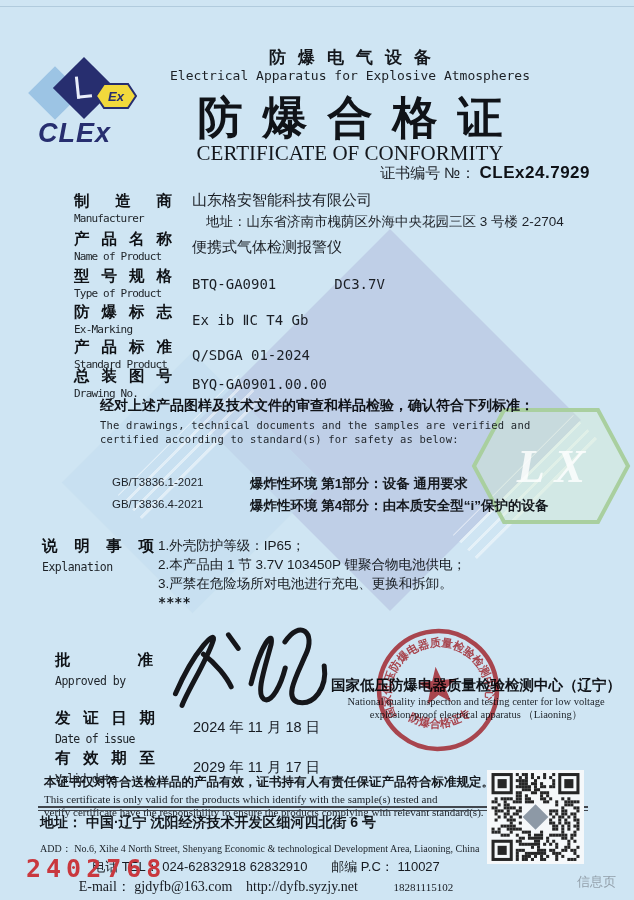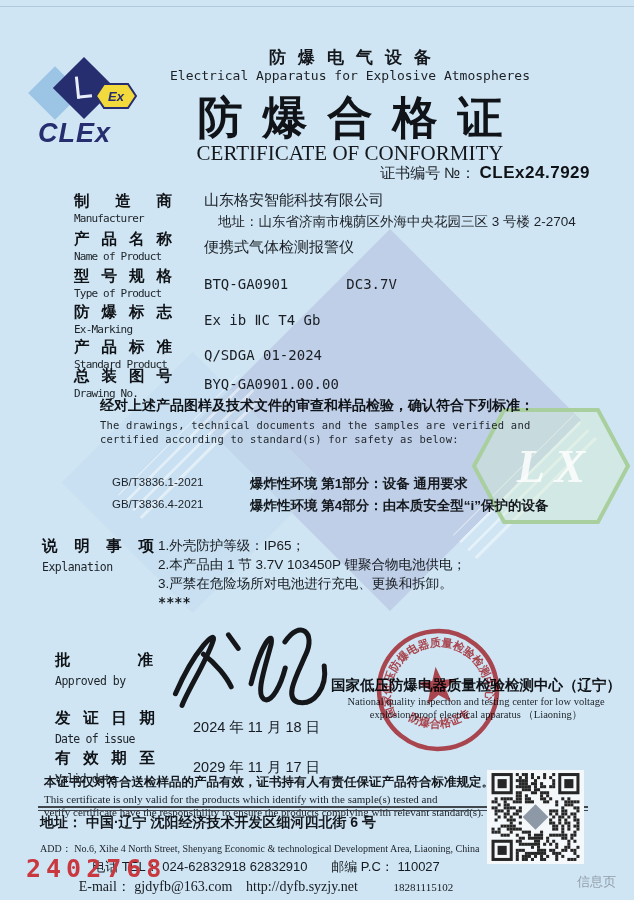--- a/index.html
+++ b/index.html
@@ -38,21 +38,21 @@
   .cert-cn{left:140px;top:88px;width:420px;text-align:center;font-size:45px;font-weight:700;letter-spacing:20px;padding-left:20px;color:#101318;z-index:1;}
   .cert-en{left:140px;top:141px;width:420px;text-align:center;font-family:"Liberation Serif",serif;font-size:21px;color:#14171c;z-index:1;}
   .certno{right:44px;top:163px;font-size:15px;color:#1a1e24;z-index:1;}
   .certno b{font-size:17px;letter-spacing:.5px;color:#0e1116;}
 
   
   .frow{position:absolute;left:74px;display:flex;z-index:1;}
   .flab{width:98px;flex:none;}
   .flab .cn{display:block;font-size:15.5px;font-weight:700;color:#0f1216;text-align:justify;text-align-last:justify;}
   .flab .en{display:block;font-family:"DejaVu Sans Mono",monospace;font-size:11px;letter-spacing:-.8px;color:#1c2126;white-space:nowrap;}
-  .fval{margin-left:32px;white-space:nowrap;}
+  .fval{margin-left:20px;white-space:nowrap;}
   .fval .v{font-size:15px;color:#1a1e24;}
   .fval .v.mono{font-family:"DejaVu Sans Mono",monospace;font-size:14px;}
   .fval .v2{display:block;font-size:13.5px;margin:3px 0 0 14px;color:#1d2127;}
   .fval .extra{margin-left:58px;}
   .pad-top{padding-top:9px;}
 
   
   .stmt{left:100px;top:397px;z-index:1;}
   .stmt .cn{font-size:14px;font-weight:700;color:#101318;}
   .stmt .en{font-family:"DejaVu Sans Mono",monospace;font-size:10.5px;letter-spacing:.2px;color:#1e2328;line-height:14px;margin-top:3px;}

